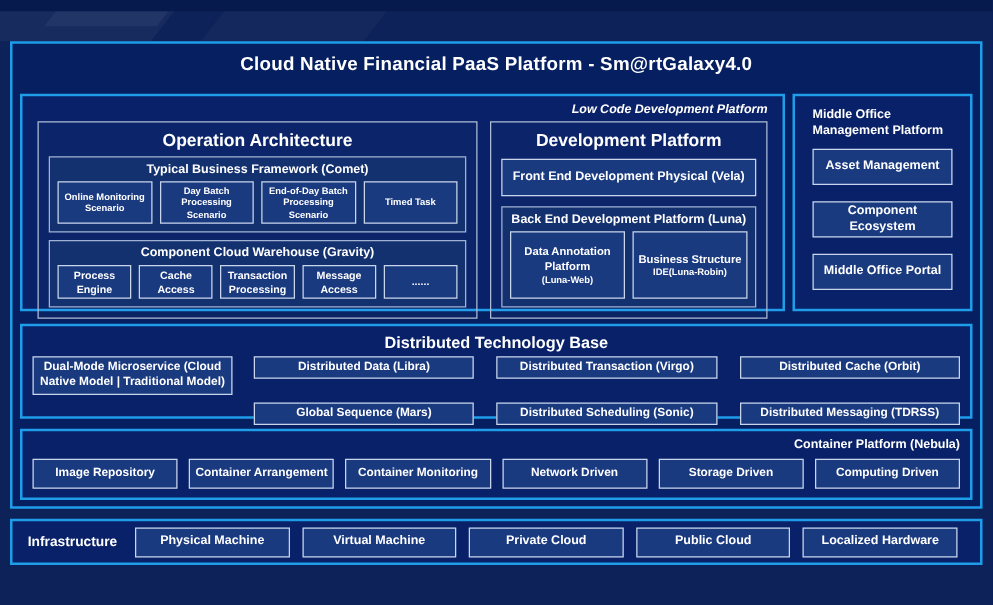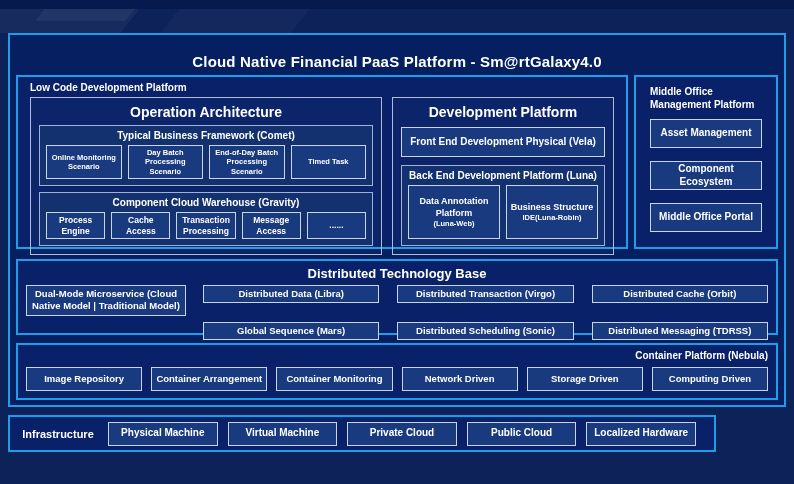--- a/index.html
+++ b/index.html
@@ -17,28 +17,28 @@
   .stripe { position:absolute; top:9px; height:24px; background:rgba(255,255,255,0.045); transform:skewX(-38deg); }
   .stripe.s1 { left:-20px; width:150px; }
   .stripe.s2 { left:170px; width:130px; background:rgba(255,255,255,0.03); }
   .stripe.s3 { left:40px; top:9px; height:12px; width:90px; background:rgba(255,255,255,0.05); }
 
   .main-frame {
     position:absolute; left:8px; top:33px; width:778px; height:374px;
     border:2px solid #1f9de9; background:#061f60;
   }
   .page-title {
-    position:absolute; left:0; top:18px; width:100%;
+    position:absolute; left:0; top:8px; width:100%;
     text-align:center; font-size:15px; font-weight:bold; letter-spacing:0.2px;
   }
   .row-top { position:absolute; left:6px; top:40px; width:762px; height:174px; display:flex; gap:6px; }
 
   .section-box { border:2px solid #1f9de9; background:#082168; position:relative; }
   .low-code { width:612px; height:174px; padding:2px 12px 8px 12px; display:flex; flex-direction:column; }
-  .low-code-label { text-align:left; font-size:10px; font-weight:bold; padding:3px 0 4px 0; }
+  .low-code-label { text-align:right; font-size:10px; font-weight:bold; padding:3px 0 4px 0;font-style:italic; }
   .low-code-cols { flex:1; display:flex; gap:10px; }
 
   .pillar { border:1px solid #aebdd8; background:rgba(255,255,255,0.02); padding:4px 8px 8px 8px; display:flex; flex-direction:column; }
   .op-arch { flex:1; }
   .dev-plat { width:222px; }
   .pillar-title { text-align:center; font-size:14px; font-weight:bold; padding:2px 0 5px 0; }
 
   .group-box { background:#14316f; border:1px solid #9fb2d4; padding:2px 6px 6px 6px; display:flex; flex-direction:column; }
   .group-title { text-align:center; font-size:10px; font-weight:bold; padding:2px 0 4px 0; }
   .group-row { display:flex; gap:6px; flex:1; }
@@ -69,21 +69,21 @@
   .dual-mode { width:160px; font-size:9.5px; line-height:1.3; }
   .dist-grid { flex:1; display:grid; grid-template-columns:1fr 1fr 1fr; grid-template-rows:1fr 1fr; gap:19px 18px; }
   .dist-grid .leaf { font-size:9.5px; }
 
   .container-platform { position:absolute; left:6px; top:308px; width:762px; height:57px; padding:3px 8px 7px 8px; display:flex; flex-direction:column; }
   .cp-title { text-align:right; font-size:10px; font-weight:bold; padding:2px 0 6px 0; }
   .cp-row { flex:1; display:flex; gap:9px; }
   .cp-row .leaf { flex:1; font-size:9.5px; }
 
   .infrastructure {
-    position:absolute; left:8px; top:415px; width:708px; height:37px;
+    position:absolute; left:8px; top:415px; width:778px; height:37px;
     border:2px solid #1f9de9; background:#082168;
     display:flex; align-items:center; padding:0 18px 0 8px; gap:10px;
   }
   .infra-title { font-size:11px; font-weight:bold; width:80px; flex:0 0 80px; text-align:center; }
   .infrastructure .leaf { flex:1; height:24px; font-size:10px; }
 </style>
 </head>
 <body>
 
 <div class="top-band"></div>

